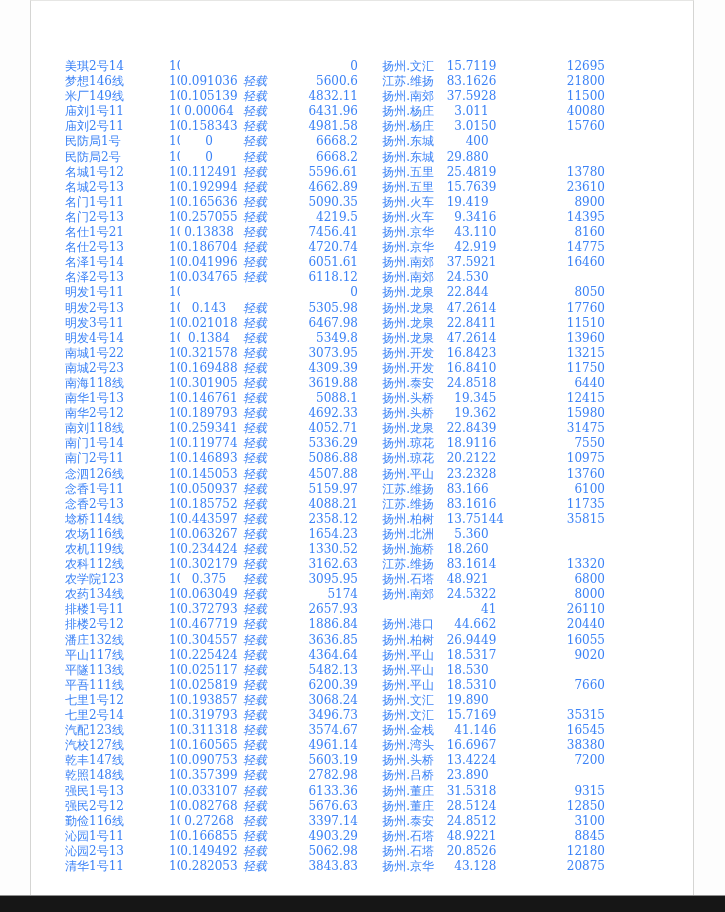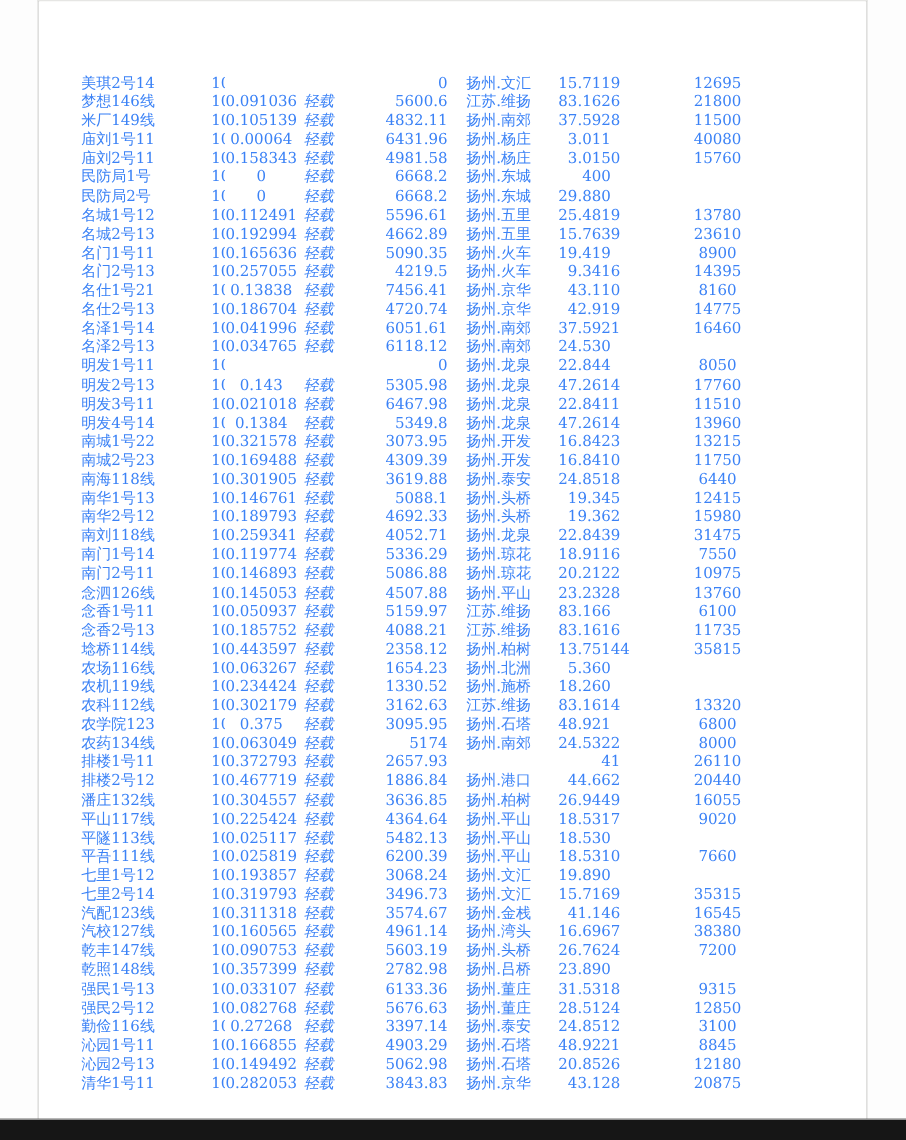--- a/index.html
+++ b/index.html
@@ -19,24 +19,24 @@
     position:absolute;left:34px;top:58px;right:0;
     color:#3b82f6;font-size:12px;
   }
   .row{display:flex;height:15.1px;line-height:15.1px;white-space:nowrap;}
   .cell{overflow:hidden;flex:0 0 auto;}
   .c1{width:104px;text-align:left;}
   .c2{width:11px;text-align:right;}
   .c3{width:58px;text-align:center;}
   .c4{width:42px;text-align:left;padding-left:5px;box-sizing:border-box;font-style:italic;}
   .c5{width:78px;text-align:right;}
-  .c6{width:76px;text-align:center;padding-left:6px;box-sizing:border-box;}
+  .c6{width:76px;text-align:right;padding-left:6px;box-sizing:border-box;}
   .c7{width:47px;text-align:right;}
   .c8{width:62px;text-align:left;}
-  .c9{width:62px;text-align:center;}
+  .c9{width:62px;text-align:right;}
   .bottom-bar{
     position:absolute;left:0;bottom:0;width:725px;height:16px;
     background:#161616;border-top:1px solid #8f8f8f;
   }
 </style>
 </head>
 <body>
 
 <div class="screen">
   <div class="paper">
@@ -547,21 +547,21 @@
           <div class="cell c8">67</div>
           <div class="cell c9">38380</div>
         </div>
         <div class="row">
           <div class="cell c1">乾丰147线</div>
           <div class="cell c2">10</div>
           <div class="cell c3">0.090753</div>
           <div class="cell c4">轻载</div>
           <div class="cell c5">5603.19</div>
           <div class="cell c6">扬州.头桥</div>
-          <div class="cell c7">26.76</div>
+          <div class="cell c7">13.42</div>
           <div class="cell c8">24</div>
           <div class="cell c9">7200</div>
         </div>
         <div class="row">
           <div class="cell c1">乾照148线</div>
           <div class="cell c2">10</div>
           <div class="cell c3">0.357399</div>
           <div class="cell c4">轻载</div>
           <div class="cell c5">2782.98</div>
           <div class="cell c6">扬州.吕桥</div>

